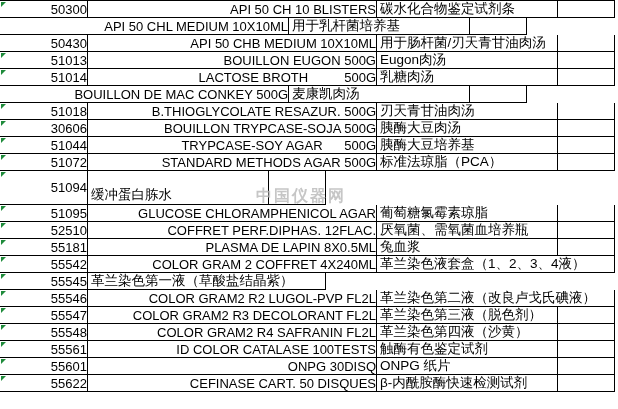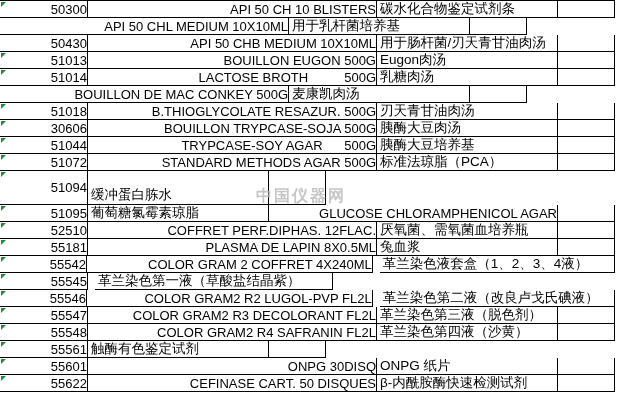--- a/index.html
+++ b/index.html
@@ -56,21 +56,21 @@
     justify-content: flex-end;
   }
   .cell-zh {
     width: 181px;
     padding-left: 3px;
     font-size: 13.5px;
     z-index: 2;
   }
   .cell-pad { width: 57px; }
   
-  .row.zh-overflow .cell-zh { width: 238px; margin-left: 7px; }
+  .row.zh-overflow .cell-zh { width: 238px; }
   
   .row.tall .cell-zh {
     align-items: flex-end;
     padding-top: 1px;
   }
   .error-triangle {
     position: absolute;
     top: 1px; left: 1px;
     width: 0; height: 0;
     border-top: 5px solid var(--error-triangle);
@@ -224,26 +224,26 @@
     <div class="cell cell-zh">
       <span>缓冲蛋白胨水</span>
     </div>
     <div class="cell cell-pad"></div>
   </div>
       <div class="row">
     <div class="cell cell-code">
       <span class="error-triangle"></span>
       <span>51095</span>
     </div>
+    <div class="cell cell-en">
+      <span>GLUCOSE CHLORAMPHENICOL AGAR</span>
+    </div>
     <div class="cell cell-zh">
       <span>葡萄糖氯霉素琼脂</span>
     </div>
-    <div class="cell cell-en">
-      <span>GLUCOSE CHLORAMPHENICOL AGAR</span>
-    </div>
     <div class="cell cell-pad"></div>
   </div>
       <div class="row">
     <div class="cell cell-code">
       <span class="error-triangle"></span>
       <span>52510</span>
     </div>
     <div class="cell cell-en">
       <span>COFFRET PERF.DIPHAS. 12FLAC.</span>
     </div>
@@ -324,20 +324,23 @@
     </div>
     <div class="cell cell-zh">
       <span>革兰染色第四液（沙黄）</span>
     </div>
     <div class="cell cell-pad"></div>
   </div>
       <div class="row">
     <div class="cell cell-code">
       <span class="error-triangle"></span>
       <span>55561</span>
+    </div>
+    <div class="cell cell-en">
+      <span>ID COLOR CATALASE 100TESTS</span>
     </div>
     <div class="cell cell-zh">
       <span>触酶有色鉴定试剂</span>
     </div>
     <div class="cell cell-pad"></div>
   </div>
       <div class="row">
     <div class="cell cell-code">
       <span class="error-triangle"></span>
       <span>55601</span>

